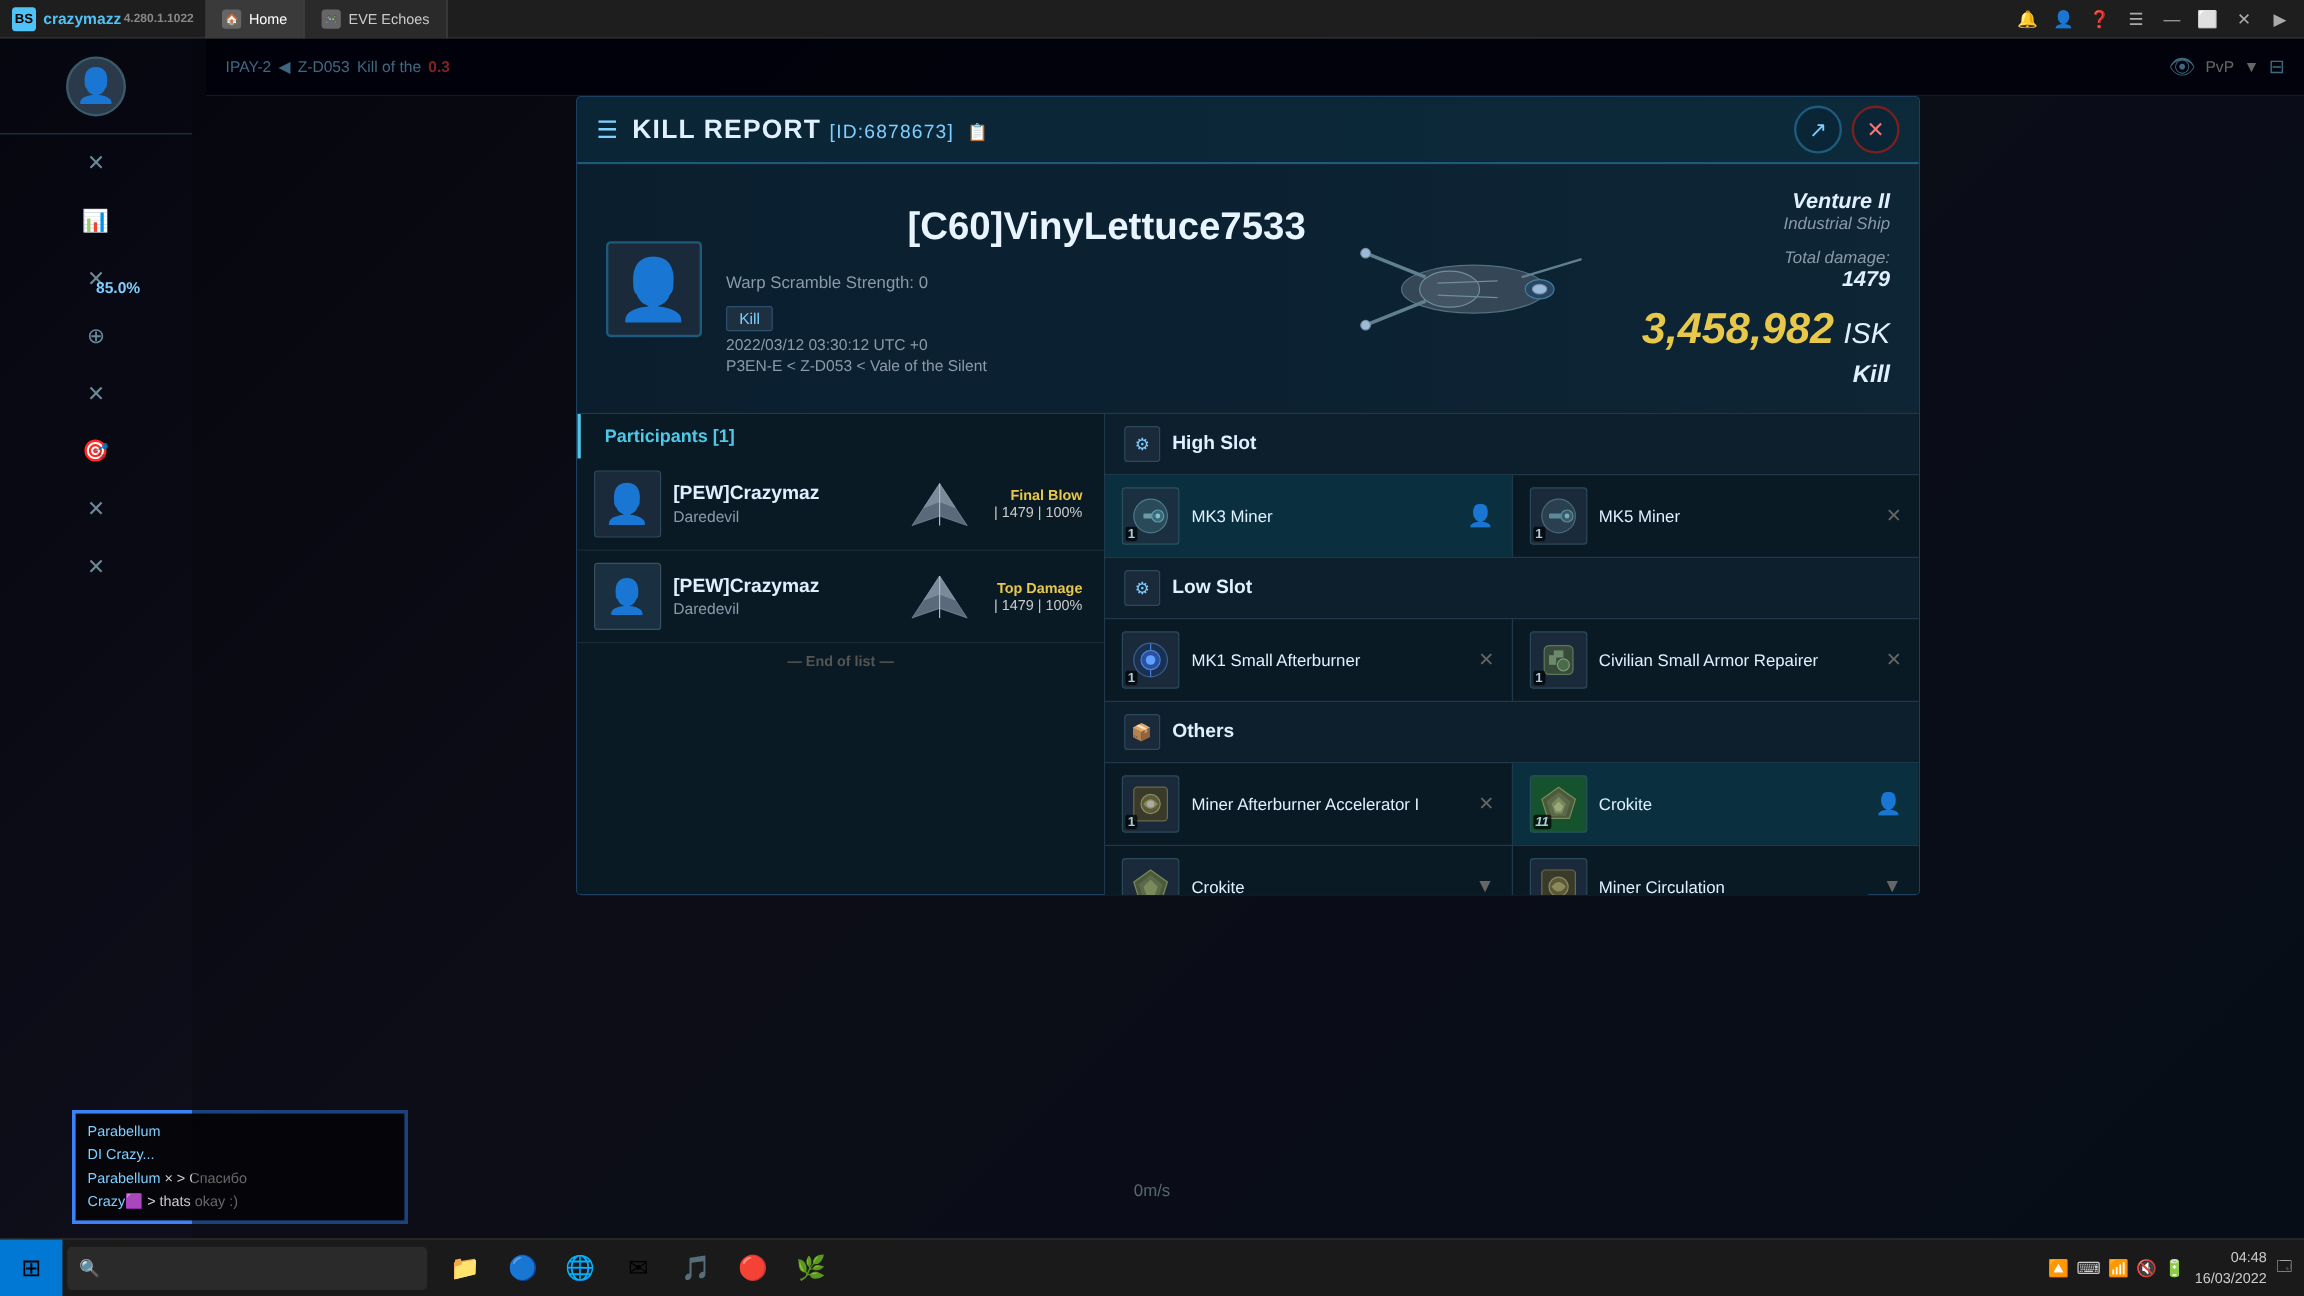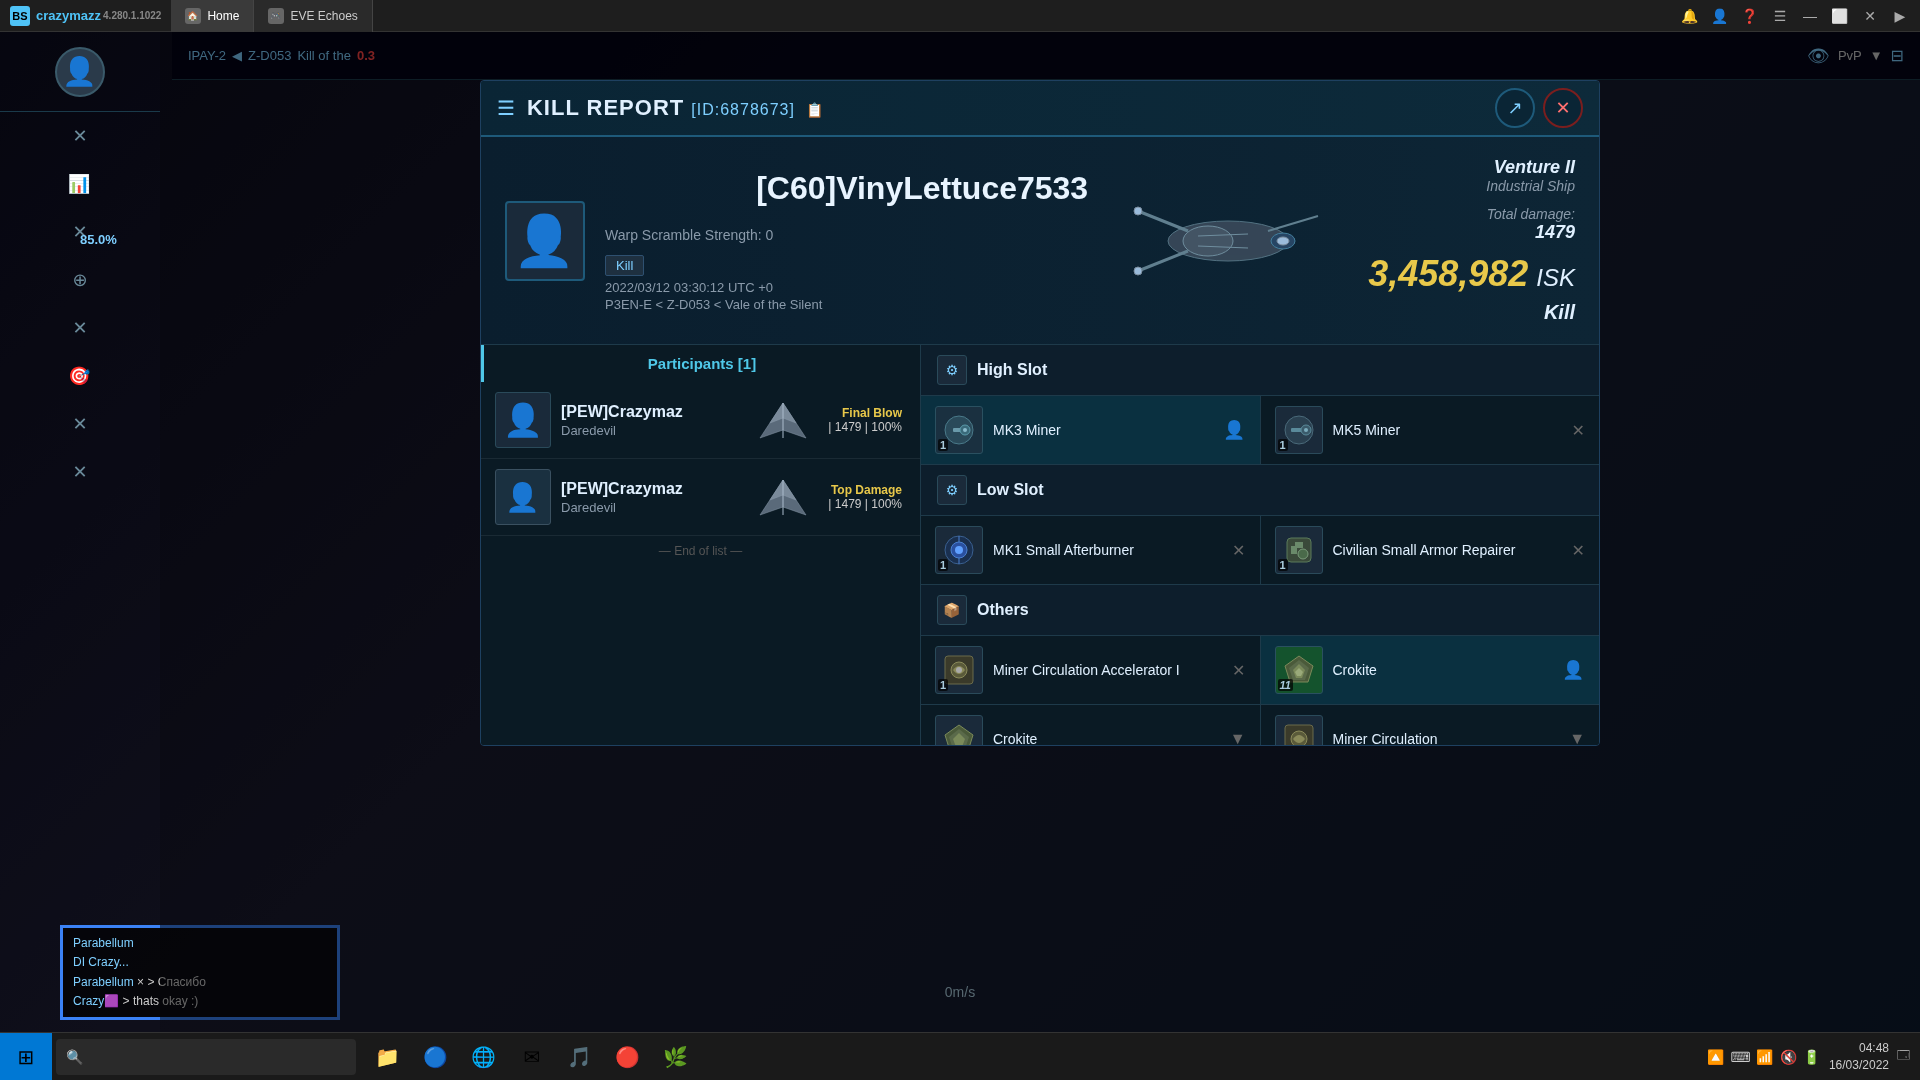--- a/index.html
+++ b/index.html
@@ -403,28 +403,27 @@
 
     
     .participants-panel {
       width: 440px;
       border-right: 1px solid #1e3a4a;
       flex-shrink: 0;
       overflow-y: auto;
       background: #0a1a24;
     }
     .section-header {
-      padding: 10px 1px;
+      padding: 10px 20px;
       color: #4fc8e8;
       font-size: 15px;
       font-weight: bold;
       border-left: 3px solid #4fc8e8;
       margin: 0;
       background: #0a1a24;
-      text-align: center;
     }
     .participant-item {
       display: flex;
       align-items: center;
       padding: 10px 14px;
       border-bottom: 1px solid #1a2a34;
       gap: 10px;
       cursor: pointer;
     }
     .participant-avatar {
@@ -809,21 +808,21 @@
             </svg>
           </div>
           <div class="final-blow-info">
             <div class="final-blow-label" style="color:#e8c84a;">Top Damage</div>
             <div class="damage-info">
               | <span>1479</span> | <span>100%</span>
             </div>
           </div>
         </div>
 
-        <div style="padding:8px 14px;color:#555;font-size:12px;text-align:center;">— End of list —</div>
+        <div style="padding:8px 14px;color:#555;font-size:12px;text-align:center;font-weight:bold;">— End of list —</div>
       </div>
 
       <div class="equipment-panel">
 
         <div class="equip-section">
           <div class="equip-section-header">
             <div class="equip-section-icon">⚙</div>
             <span class="equip-section-label">High Slot</span>
           </div>
           <div class="equip-items-row">
@@ -906,21 +905,21 @@
             <div class="equip-item">
               <div class="equip-item-icon">
                 <svg width="36" height="36" viewBox="0 0 36 36">
                   <rect x="4" y="4" width="28" height="28" rx="3" fill="#3a3a2a" stroke="#6a6a4a"></rect>
                   <circle cx="18" cy="18" r="8" fill="#5a5a3a" stroke="#8a8a5a"></circle>
                   <path d="M12 18 Q18 10 24 18 Q18 26 12 18" fill="#8a8a5a"></path>
                   <circle cx="18" cy="18" r="3" fill="#aaaaaa"></circle>
                 </svg>
                 <span class="equip-item-count">1</span>
               </div>
-              <span class="equip-item-name">Miner Circulation Accelerator I</span>
+              <span class="equip-item-name">Miner Afterburner Accelerator I</span>
               <span class="equip-item-close">✕</span>
             </div>
 
             <div class="equip-item highlighted">
               <div class="equip-item-icon" style="background:#14532d;border-color:#2a5060;font-style:italic;">
                 <svg width="36" height="36" viewBox="0 0 36 36">
                   <polygon points="18,4 32,14 27,30 9,30 4,14" fill="#4a5a3a" stroke="#7a8a5a"></polygon>
                   <polygon points="18,8 28,16 24,28 12,28 8,16" fill="#5a6a4a"></polygon>
                   <polygon points="18,12 24,18 21,26 15,26 12,18" fill="#7a8a5a"></polygon>
                   <polygon points="18,16 22,20 20,24 16,24 14,20" fill="#9aaa7a"></polygon>

